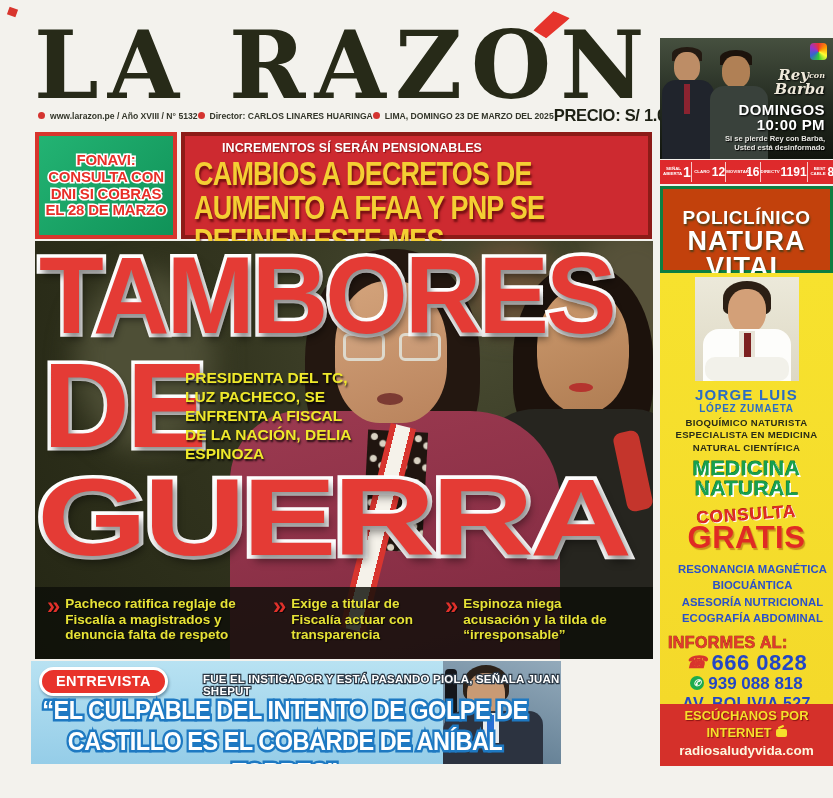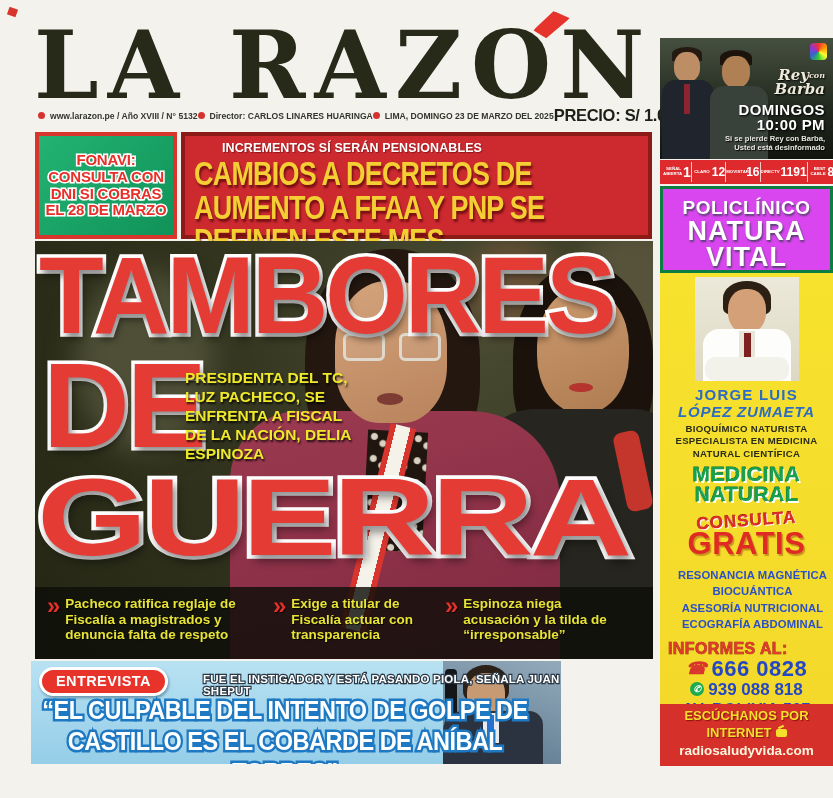--- a/index.html
+++ b/index.html
@@ -165,37 +165,37 @@
     background:#de2a2c; display:flex; align-items:stretch; padding:2px 3px;
   }
   .ch{ flex:1; display:flex; align-items:center; justify-content:center; gap:2px; border-right:1px solid rgba(255,255,255,.75); }
   .ch:last-child{ border-right:none; }
   .ch .lab{ font-size:4.4px; line-height:1.05; color:#fff; font-weight:700; text-align:right; width:18px; }
   .ch .num{ font-size:12px; color:#fff; font-weight:900; }
   .ch.big .num{ font-size:14px; }
   
   .clinic-head{
     position:absolute; left:660px; top:186px; width:173px; height:87px;
-    background:#d946ef; border:3px solid #0d7e41; text-align:center; padding-top:8px;
+    background:#c2410c; border:3px solid #0d7e41; text-align:center; padding-top:18px;
   }
   .clinic-head .l1{ display:block; color:#fff; font-size:19px; font-weight:900; letter-spacing:.5px; text-shadow:1px 2px 2px rgba(0,60,30,.6); }
   .clinic-head .l2{ display:block; color:#fff; font-size:27px; font-weight:900; line-height:.95; letter-spacing:1px; text-shadow:1px 2px 2px rgba(0,60,30,.6); }
   .clinic-body{
     position:absolute; left:660px; top:273px; width:173px; height:431px;
     background:linear-gradient(180deg,#f7e22e,#f4d92a); text-align:center; overflow:hidden;
   }
   .doc-photo{ position:relative; width:104px; height:104px; margin:4px auto 0; background:linear-gradient(180deg,#ece9da,#ddd8c4); overflow:hidden; }
   .doc-hair{ position:absolute; left:28px; top:4px; width:48px; height:34px; background:#2c1f14; border-radius:50% 50% 20% 20%; }
   .doc-face{ position:absolute; left:33px; top:12px; width:38px; height:44px; background:#d3a078; border-radius:45%; }
   .doc-coat{ position:absolute; left:8px; top:52px; width:88px; height:52px; background:#fdfdfb; border-radius:16px 16px 0 0; }
   .doc-shirt{ position:absolute; left:44px; top:54px; width:16px; height:50px; background:#e8e4d8; }
   .doc-tie{ position:absolute; left:49px; top:56px; width:7px; height:40px; background:#7c2020; }
   .doc-arms{ position:absolute; left:10px; top:80px; width:84px; height:24px; background:#f2f1ea; border-radius:10px; }
   .doc-first{ display:block; margin-top:5px; color:#2b6cc4; font-size:15px; font-weight:900; letter-spacing:1.2px; }
-  .doc-last{ display:block; color:#2b6cc4; font-size:15px; font-weight:900; letter-spacing:.8px;font-style:italic; }
+  .doc-last{ display:block; color:#2b6cc4; font-size:10px; font-weight:900; letter-spacing:.8px; }
   .creds{ display:block; margin:3px auto 0; width:152px; color:#2a2d18; font-size:9.6px; font-weight:800; line-height:1.28; letter-spacing:.3px; }
   .specialty{
     display:block; margin-top:4px; color:#17a04e; font-size:21px; font-weight:900; line-height:.95; letter-spacing:.5px;
     -webkit-text-stroke:1px #0b6e33; paint-order:stroke fill; text-shadow:1.5px 1.5px 0 #fff;
   }
   .offer1{ display:block; margin-top:7px; color:#e02a24; font-size:17px; font-weight:900; letter-spacing:1px;
     transform:rotate(-4deg); -webkit-text-stroke:.8px #8e1410; paint-order:stroke fill; text-shadow:1px 1px 0 #fff; }
   .offer2{ display:block; margin-top:-2px; color:#e02a24; font-size:31px; font-weight:900; letter-spacing:.5px; line-height:.95;
     text-shadow:1.5px 2px 1px rgba(120,10,0,.35); }
   .services{ display:block; margin-top:9px; color:#2b51c9; font-size:11.3px; font-weight:900; line-height:1.45; letter-spacing:.1px;padding-left:12px; }

